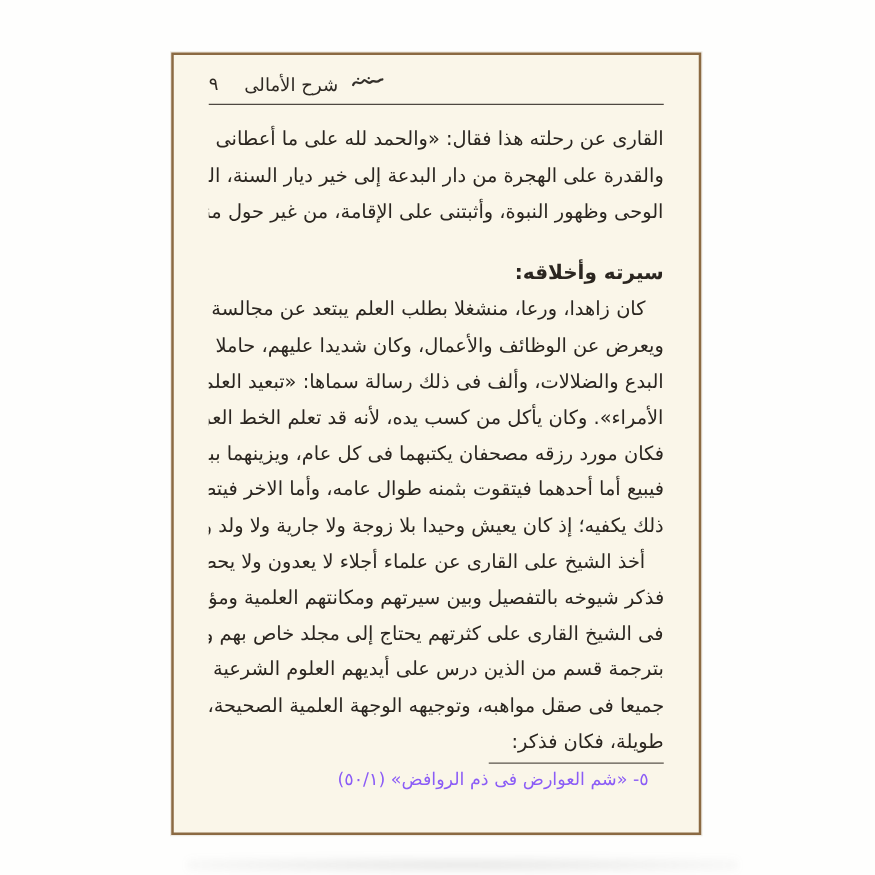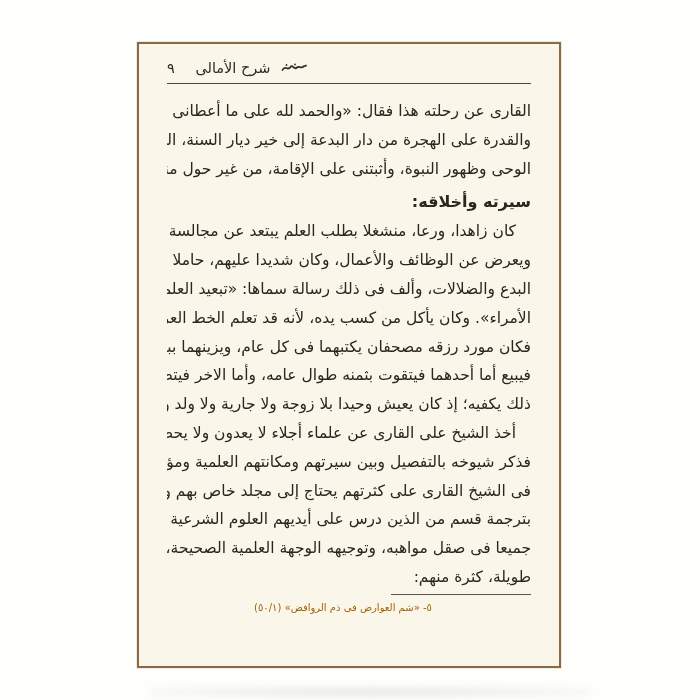--- a/index.html
+++ b/index.html
@@ -23,25 +23,25 @@
   .rule{border-top:1.2px solid #4e4841;margin-top:4px;height:0;}
   .bodytext{margin-top:13px;}
   .bl{
     height:28.8px;line-height:28.8px;font-size:15.5px;
     text-align:justify;text-align-last:justify;overflow:hidden;
     white-space:nowrap;
   }
   .bl.indent{padding-right:15px;}
   .bl.noj{text-align:right;text-align-last:right;}
   .heading{
-    font-weight:700;height:30px;line-height:30px;margin-top:4px;
+    font-weight:700;height:30px;line-height:30px;margin-top:20px;
     font-size:16px;text-align:center;text-align-last:right;overflow:hidden;
   }
   .fn-sep{width:140px;margin:2px 0 4px auto;border-top:1px solid #5a544c;height:0;}
-  .fn{font-size:10px;text-align:center;padding-right:12px;height:18px;line-height:18px;color:#a16207;}
+  .fn{font-size:14px;text-align:right;padding-right:12px;height:18px;line-height:18px;color:#8b5cf6;}
   .scan-shadow{
     position:absolute;left:150px;right:110px;bottom:2px;height:12px;
     background:radial-gradient(ellipse at center, rgba(110,110,110,0.16), rgba(255,255,255,0));
     filter:blur(3px);
   }
 </style>
 </head>
 <body>
 
 <div class="canvas">
@@ -76,21 +76,21 @@
         <div class="bl">فكان مورد رزقه مصحفان يكتبهما فى كل عام، ويزينهما ببعض القراءات،</div>
         <div class="bl">فيبيع أما أحدهما فيتقوت بثمنه طوال عامه، وأما الاخر فيتصدق بثمنه، وكان</div>
         <div class="bl">ذلك يكفيه؛ إذ كان يعيش وحيدا بلا زوجة ولا جارية ولا ولد ولا أهل.</div>
 
 
         <div class="bl indent">أخذ الشيخ على القارى عن علماء أجلاء لا يعدون ولا يحصون كثرة،</div>
         <div class="bl">فذكر شيوخه بالتفصيل وبين سيرتهم ومكانتهم العلمية ومؤلفاتهم وتأثيرهم</div>
         <div class="bl">فى الشيخ القارى على كثرتهم يحتاج إلى مجلد خاص بهم ولذلك سنكتفى</div>
         <div class="bl">بترجمة قسم من الذين درس على أيديهم العلوم الشرعية وقد ساعدوا</div>
         <div class="bl">جميعا فى صقل مواهبه، وتوجيهه الوجهة العلمية الصحيحة، ولازمهم مدة</div>
-        <div class="bl noj">طويلة، كثرة منهم:</div>
+        <div class="bl noj">طويلة، فكان فذكر:</div>
       </div>
 
       <div class="fn-sep"></div>
       <div class="fn">٥- «شم العوارض فى ذم الروافض» (٥٠/١)</div>
 
     </div>
   </div>
 
   <div class="scan-shadow"></div>
 </div>

